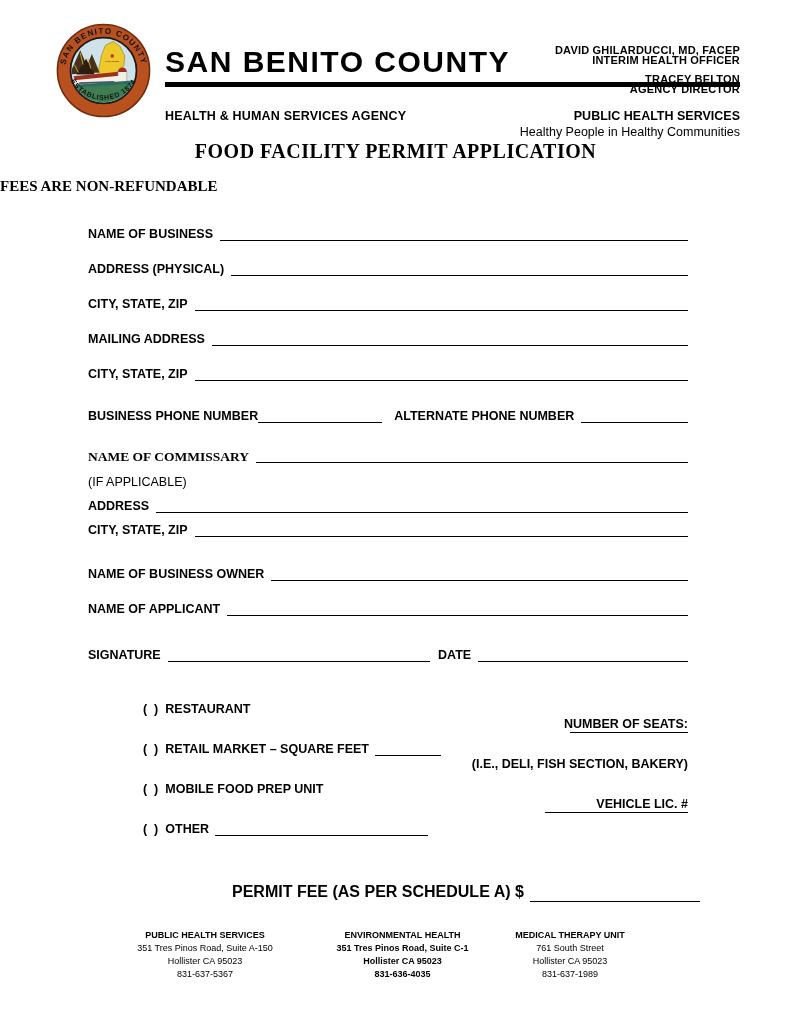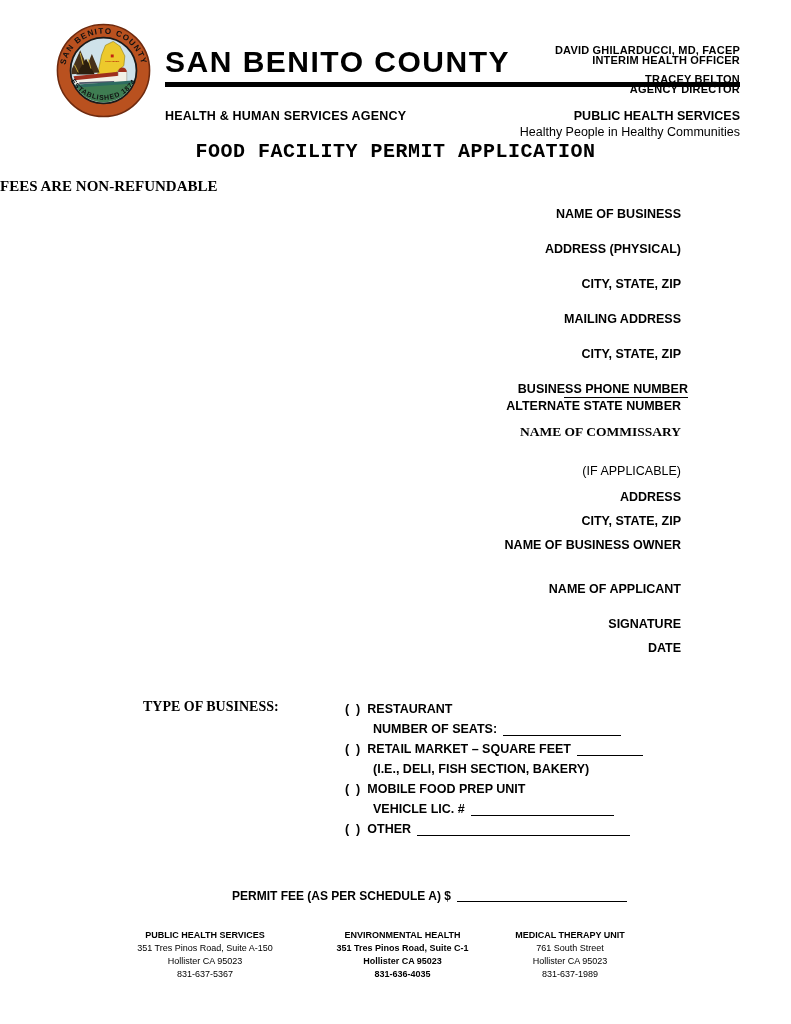--- a/index.html
+++ b/index.html
@@ -17,49 +17,49 @@
   .county { margin-top:20px; font-size:30px; font-weight:700; letter-spacing:1.5px; line-height:34px; }
   .officials { position:absolute; right:0; top:0; text-align:right; font-size:11px; font-weight:700; line-height:10px; letter-spacing:0.2px; }
   .off-gap { height:9px; }
   .rule { height:5px; background:#000; margin-top:3px; }
   .hdr-bottom { display:flex; justify-content:space-between; margin-top:22px; }
   .agency { font-size:12.5px; font-weight:700; letter-spacing:0.2px; }
   .dept-block { text-align:right; }
   .dept { font-size:12.5px; font-weight:700; }
   .tagline { font-size:12.5px; margin-top:2px; }
   
-  .title { text-align:center; font-family:Liberation Mono, monospace; font-weight:700; font-size:20px; margin-top:10px; letter-spacing:0.5px; }
+  .title { text-align:center; font-family:Liberation Serif, serif; font-weight:700; font-size:20px; margin-top:10px; letter-spacing:0.5px; }
   .subtitle { text-align:left; font-family:"Liberation Serif", serif; font-weight:700; font-size:15px; margin-top:15px; }
   
   .form { margin:12px 103px 0 88px; }
-  .frow { display:flex; align-items:flex-end; height:35px; font-size:12.5px; font-weight:700;flex-direction:column; }
+  .frow { display:flex; align-items:flex-end; height:35px; font-size:12.5px; font-weight:700; }
   .frow .flabel { white-space:nowrap; padding-right:7px; line-height:15px; }
   .fline { flex:1; border-bottom:1.7px solid #000; margin-bottom:1px; }
   .fline.fixed { flex:none; }
   .phones { height:42px; }
   .gap10 { width:12px; flex:none; border:none; }
   .commissary { height:40px; }
   .commissary .flabel { font-family:"Liberation Serif", serif; font-size:13.5px; }
   .ifapp { height:26px; font-weight:400; }
   .short { height:24px; }
   .owner { height:44px; }
   .applicant { height:35px; }
   .sig { height:46px; }
   .sig .fline.s1 { flex:1.25; }
   .sig .flabel.date-l { margin-left:8px; }
   
   .tob { display:flex; margin:34px 103px 0 143px; }
   .tob-label { width:202px; font-family:"Liberation Serif", serif; font-weight:700; font-size:14px; flex:none; padding-top:2px; }
   .tob-opts { flex:1; }
   .orow { display:flex; align-items:flex-end; height:20px; font-size:12.5px; font-weight:700; line-height:15px; }
   .cb { white-space:pre; margin-right:7px; cursor:pointer; }
-  .sub { margin-left:28px; }
+  .sub { margin-left:28px;flex-direction:column; }
   .sline { border-bottom:1.7px solid #000; margin-bottom:1px; margin-left:6px; }
   
-  .fee { display:flex; align-items:flex-end; margin:46px 0 0 232px; font-size:12px; font-weight:700; height:20px; }
+  .fee { display:flex; margin:46px 0 0 232px; font-size:16px; font-weight:700; height:20px; }
   .fee .sline { width:170px; }
   
   .footer { display:flex; margin-top:26px; padding-left:110px; font-size:9px; line-height:13px; text-align:center; }
   .fcol { }
   .fcol1 { width:190px; }
   .fcol2 { width:195px; margin-left:5px; font-weight:700; }
   .fcol3 { width:130px; margin-left:5px; }
   .fhead { font-weight:700; }
 </style>
 </head>
@@ -150,21 +150,21 @@
 
     <div class="frow">
       <span class="flabel">CITY, STATE, ZIP</span>
       <span class="fline"></span>
     </div>
 
     <div class="frow phones">
       <span class="flabel" style="padding-right:0">BUSINESS PHONE NUMBER</span>
       <span class="fline fixed" style="width:124px"></span>
       <span class="gap10"></span>
-      <span class="flabel">ALTERNATE STATE NUMBER</span>
+      <span class="flabel">ALTERNATE PHONE NUMBER</span>
       <span class="fline"></span>
     </div>
 
     <div class="frow commissary">
       <span class="flabel">NAME OF COMMISSARY</span>
       <span class="fline"></span>
     </div>
 
     <div class="frow ifapp">
       <span class="flabel" style="font-weight:400">(IF APPLICABLE)</span>
@@ -192,21 +192,20 @@
 
     <div class="frow sig">
       <span class="flabel">SIGNATURE</span>
       <span class="fline s1"></span>
       <span class="flabel date-l">DATE</span>
       <span class="fline"></span>
     </div>
   </div>
 
   <div class="tob">
-    <div class="tob-label">TYPE OF BUSINESS:</div>
     <div class="tob-opts">
 
       <div class="orow">
         <span class="cb">(  )</span>
         <span>RESTAURANT</span>
       </div>
       <div class="orow sub">
         <span>NUMBER OF SEATS:</span>
         <span class="sline" style="width:118px"></span>
       </div>

